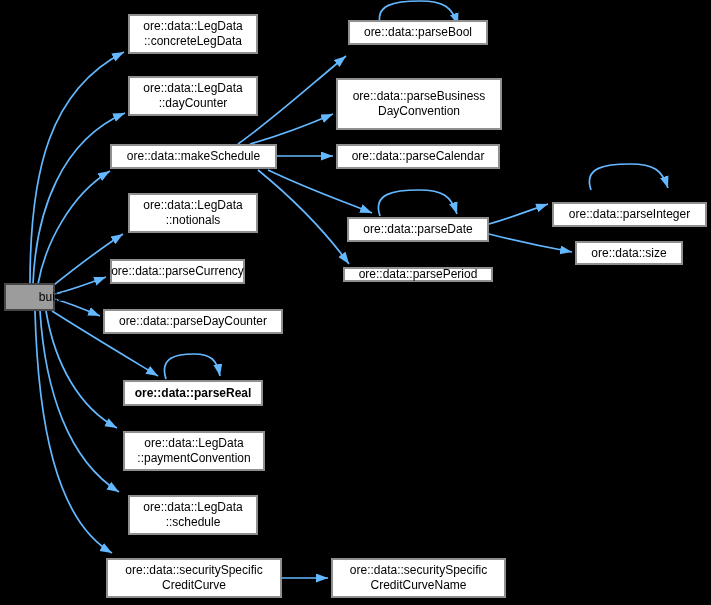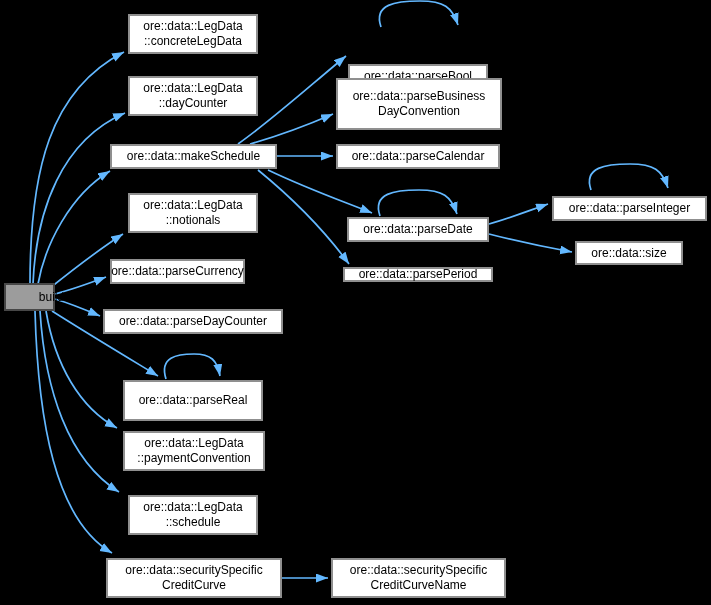--- a/index.html
+++ b/index.html
@@ -113,42 +113,42 @@
 
   <div class="node" style="left:110px; top:144px; width:167px; height:25px;">ore::data::makeSchedule</div>
 
   <div class="node" style="left:128px; top:193px; width:130px; height:40px;">ore::data::LegData
 ::notionals</div>
 
   <div class="node" style="left:110px; top:259px; width:135px; height:25px;">ore::data::parseCurrency</div>
 
   <div class="node" style="left:103px; top:309px; width:180px; height:25px;">ore::data::parseDayCounter</div>
 
-  <div class="node" style="left:123px; top:380px; width:140px; height:41px;">ore::data::parseReal</div>
+  <div class="node" style="left:123px; top:380px; width:140px; height:26px;font-weight:bold;">ore::data::parseReal</div>
 
   <div class="node" style="left:123px; top:431px; width:142px; height:40px;">ore::data::LegData
 ::paymentConvention</div>
 
   <div class="node" style="left:128px; top:495px; width:130px; height:40px;">ore::data::LegData
 ::schedule</div>
 
   <div class="node" style="left:106px; top:558px; width:176px; height:40px;">ore::data::securitySpecific
 CreditCurve</div>
 
-  <div class="node" style="left:348px; top:20px; width:140px; height:25px;margin-top:44px;">ore::data::parseBool</div>
+  <div class="node" style="left:348px; top:20px; width:140px; height:25px;">ore::data::parseBool</div>
 
   <div class="node" style="left:336px; top:78px; width:166px; height:52px;">ore::data::parseBusiness
 DayConvention</div>
 
   <div class="node" style="left:336px; top:144px; width:164px; height:25px;">ore::data::parseCalendar</div>
 
   <div class="node" style="left:347px; top:217px; width:142px; height:25px;">ore::data::parseDate</div>
 
   <div class="node" style="left:343px; top:267px; width:150px; height:15px;">ore::data::parsePeriod</div>
 
-  <div class="node" style="left:552px; top:196px; width:155px; height:25px;">ore::data::parseInteger</div>
+  <div class="node" style="left:552px; top:202px; width:155px; height:25px;">ore::data::parseInteger</div>
 
   <div class="node" style="left:575px; top:241px; width:108px; height:24px;">ore::data::size</div>
 
   <div class="node" style="left:331px; top:558px; width:175px; height:40px;">ore::data::securitySpecific
 CreditCurveName</div>
 
 </div>
 
 </body></html>

